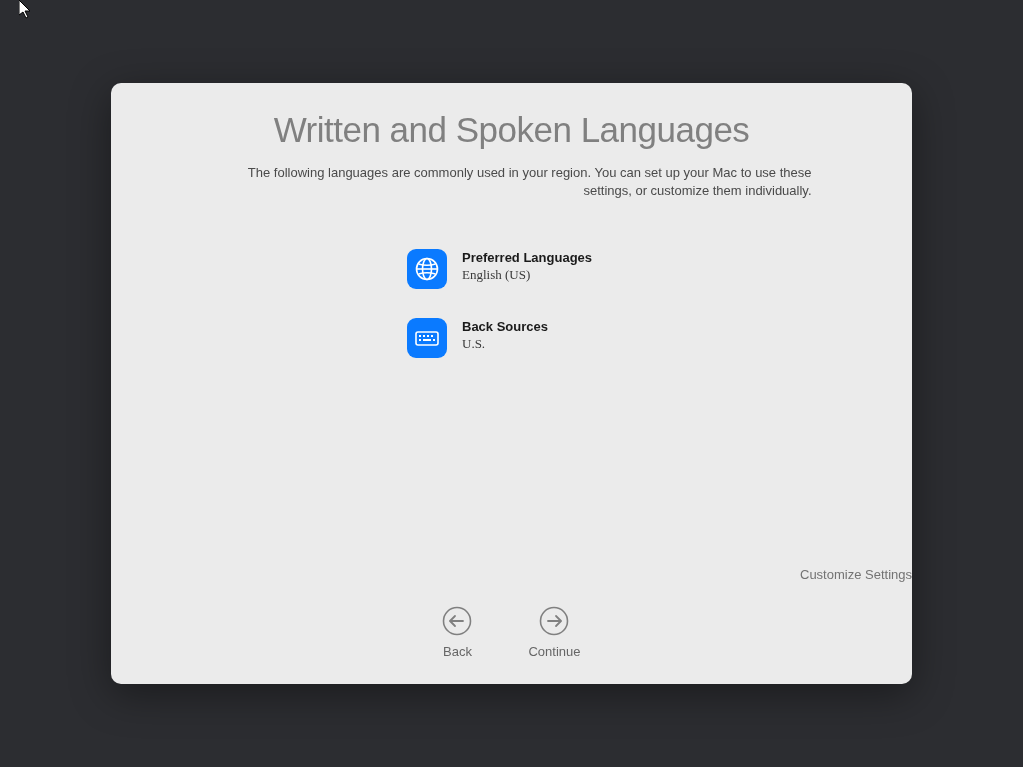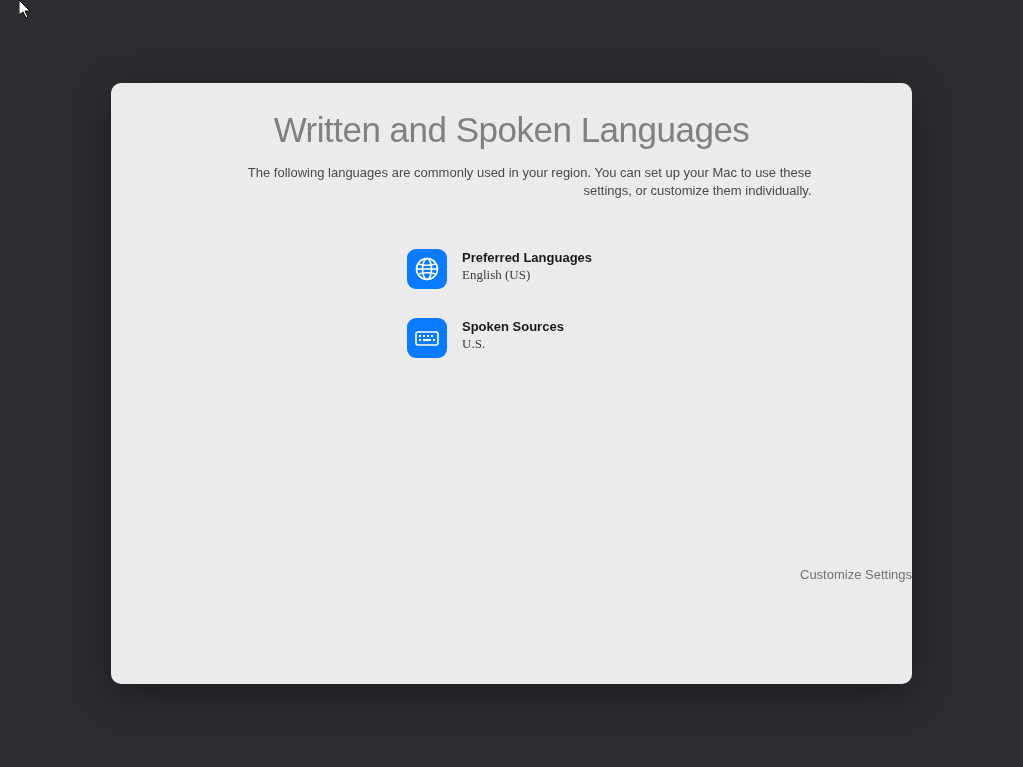--- a/index.html
+++ b/index.html
@@ -161,23 +161,45 @@
           <rect x="6" y="11" width="2" height="2" fill="#ffffff"></rect>
           <rect x="10" y="11" width="2" height="2" fill="#ffffff"></rect>
           <rect x="14" y="11" width="2" height="2" fill="#ffffff"></rect>
           <rect x="18" y="11" width="2" height="2" fill="#ffffff"></rect>
           <rect x="6" y="15" width="2" height="2" fill="#ffffff"></rect>
           <rect x="10" y="15" width="8" height="2" fill="#ffffff"></rect>
           <rect x="20" y="15" width="2" height="2" fill="#ffffff"></rect>
         </svg>
       </div>
       <div class="setting-text">
-        <div class="setting-label">Spoken Sources</div>
+        <div class="setting-label">Back Sources</div>
         <div class="setting-value">U.S.</div>
       </div>
     </div>
 
 
   </div>
 
   <div class="customize-link">Customize Settings</div>
 
+  <div class="nav-buttons">
+    <div class="nav-button">
+      <div class="nav-circle">
+        <svg width="30" height="30" viewBox="0 0 30 30">
+          <circle cx="15" cy="15" r="13.5" fill="none" stroke="#808080" stroke-width="1.6"></circle>
+          <line x1="8.5" y1="15" x2="21" y2="15" stroke="#808080" stroke-width="1.8" stroke-linecap="round"></line>
+          <polyline points="13,10 8,15 13,20" fill="none" stroke="#808080" stroke-width="1.8" stroke-linecap="round" stroke-linejoin="round"></polyline>
+        </svg>
+      </div>
+      <div class="nav-label">Back</div>
+    </div>
+    <div class="nav-button">
+      <div class="nav-circle">
+        <svg width="30" height="30" viewBox="0 0 30 30">
+          <circle cx="15" cy="15" r="13.5" fill="none" stroke="#808080" stroke-width="1.6"></circle>
+          <line x1="9" y1="15" x2="21.5" y2="15" stroke="#808080" stroke-width="1.8" stroke-linecap="round"></line>
+          <polyline points="17,10 22,15 17,20" fill="none" stroke="#808080" stroke-width="1.8" stroke-linecap="round" stroke-linejoin="round"></polyline>
+        </svg>
+      </div>
+      <div class="nav-label">Continue</div>
+    </div>
+  </div>
 </div>
 
 </body></html>

